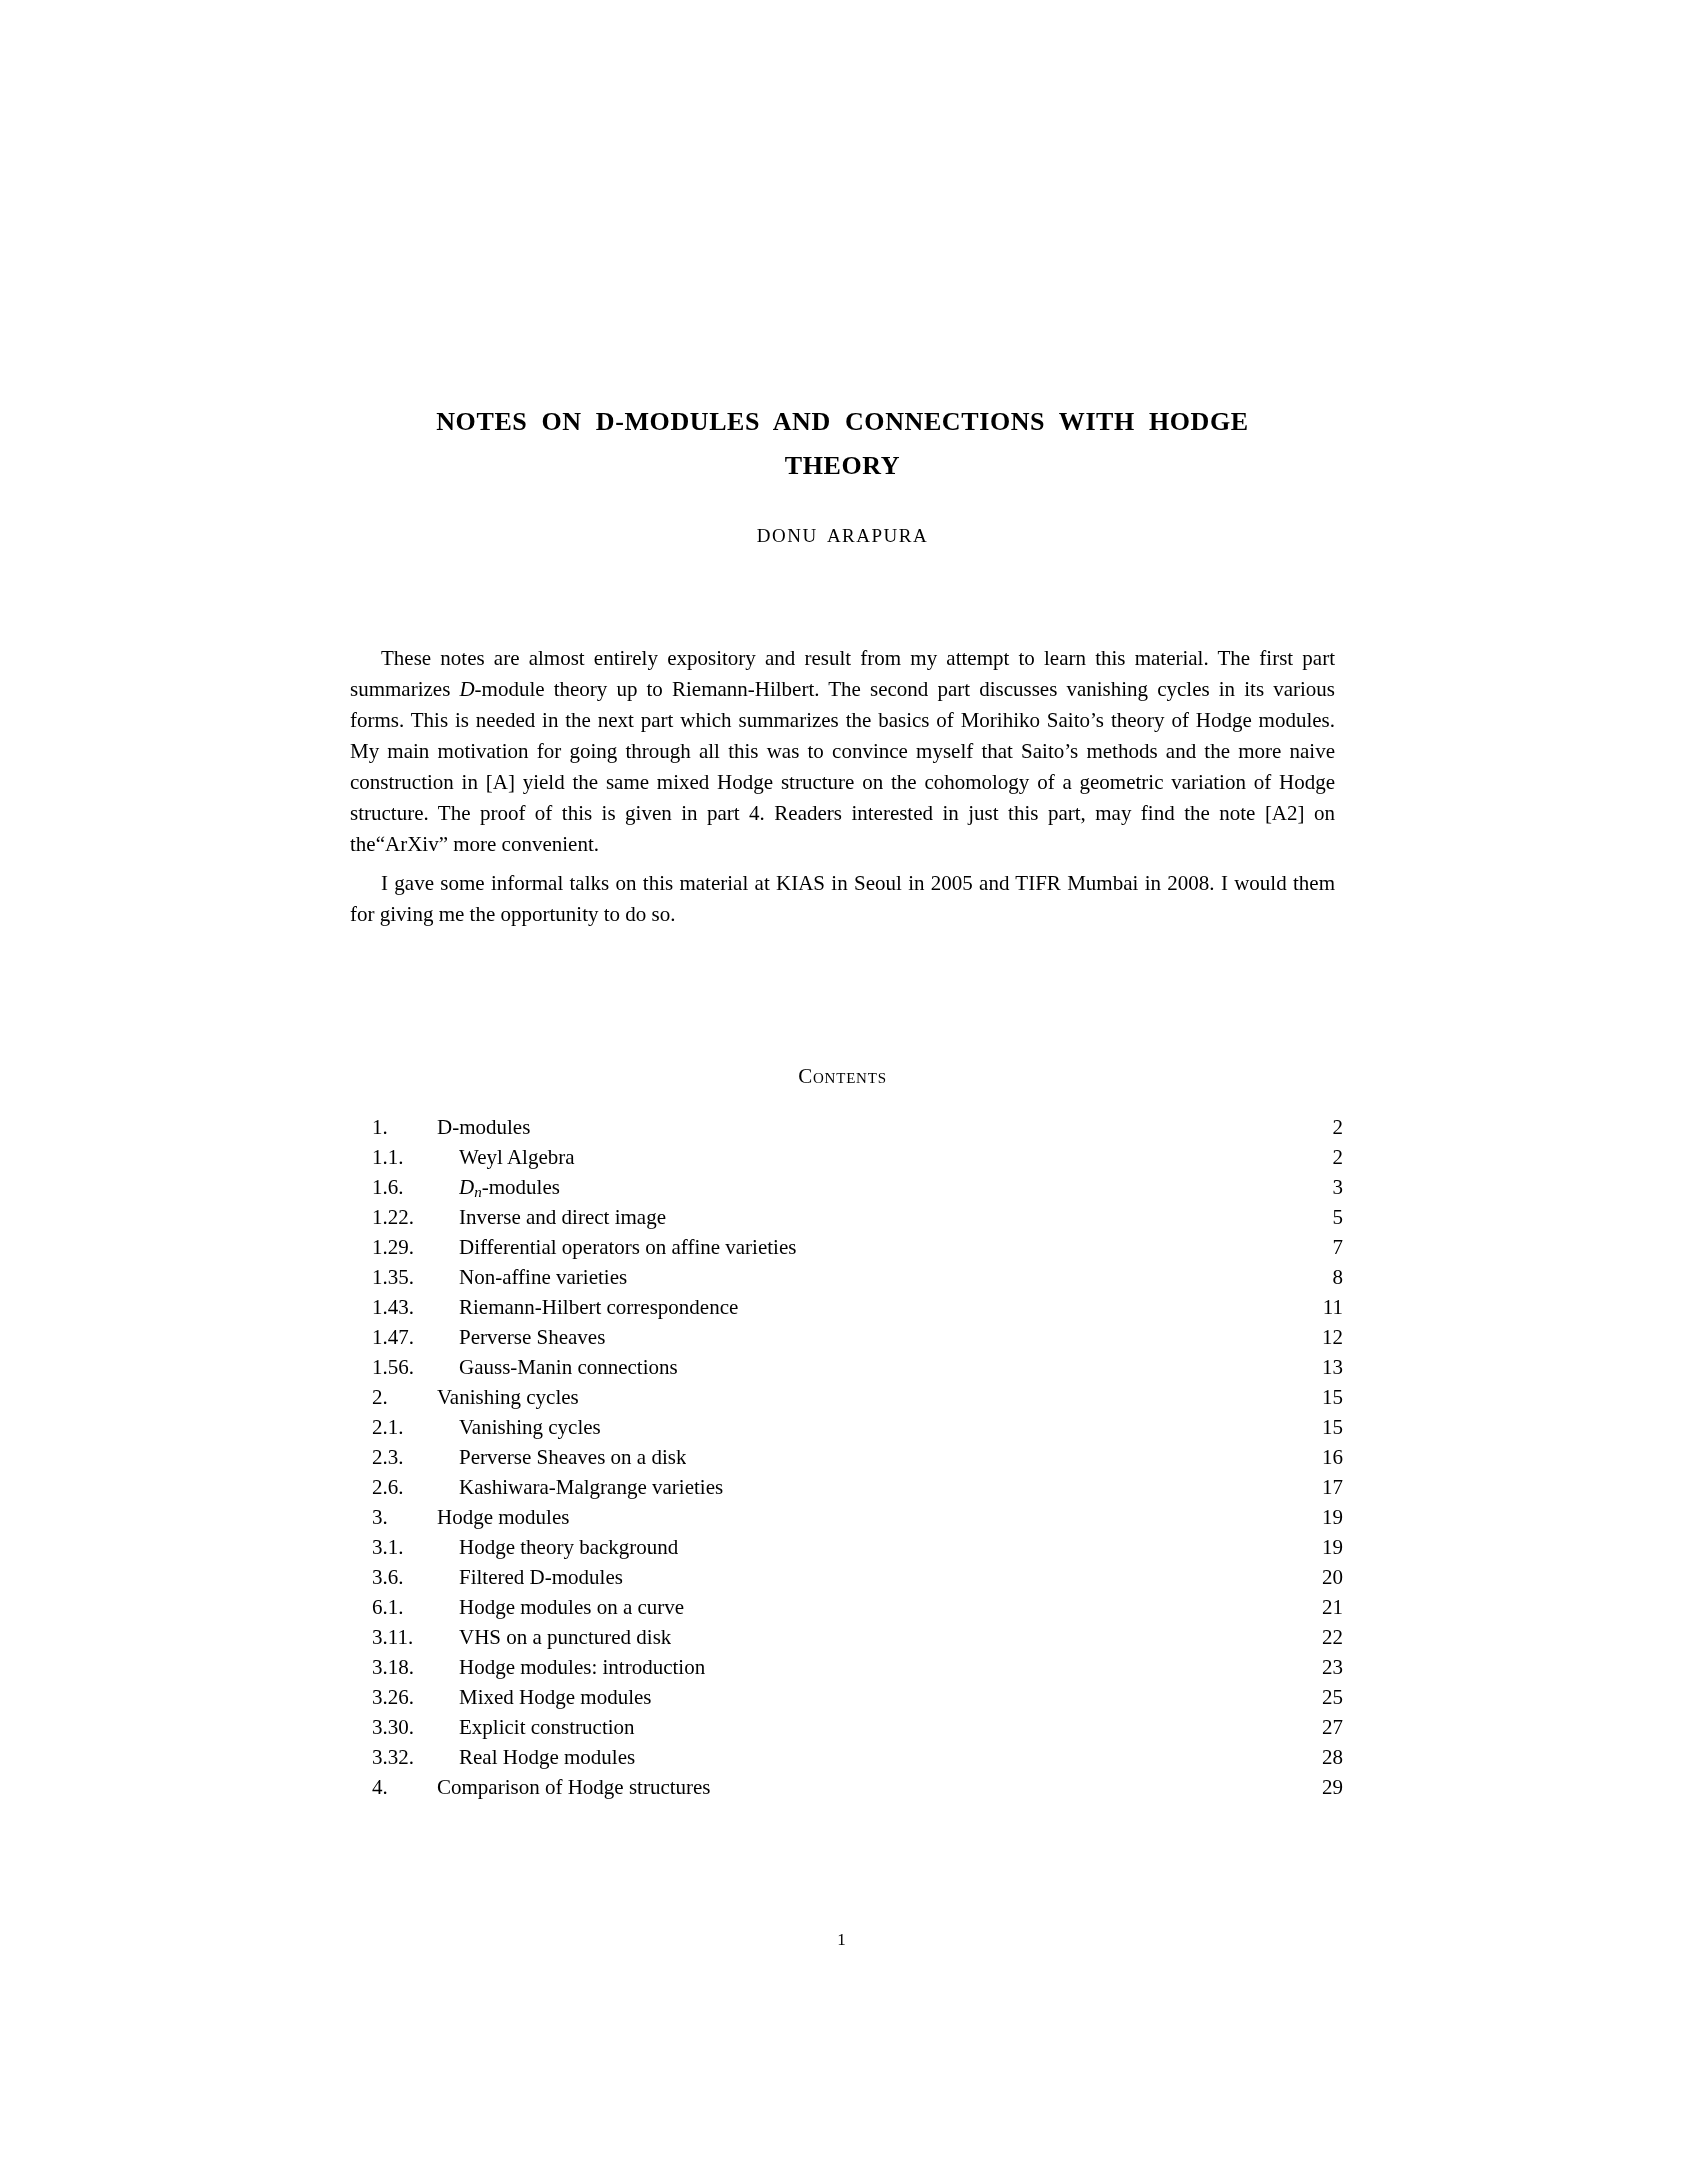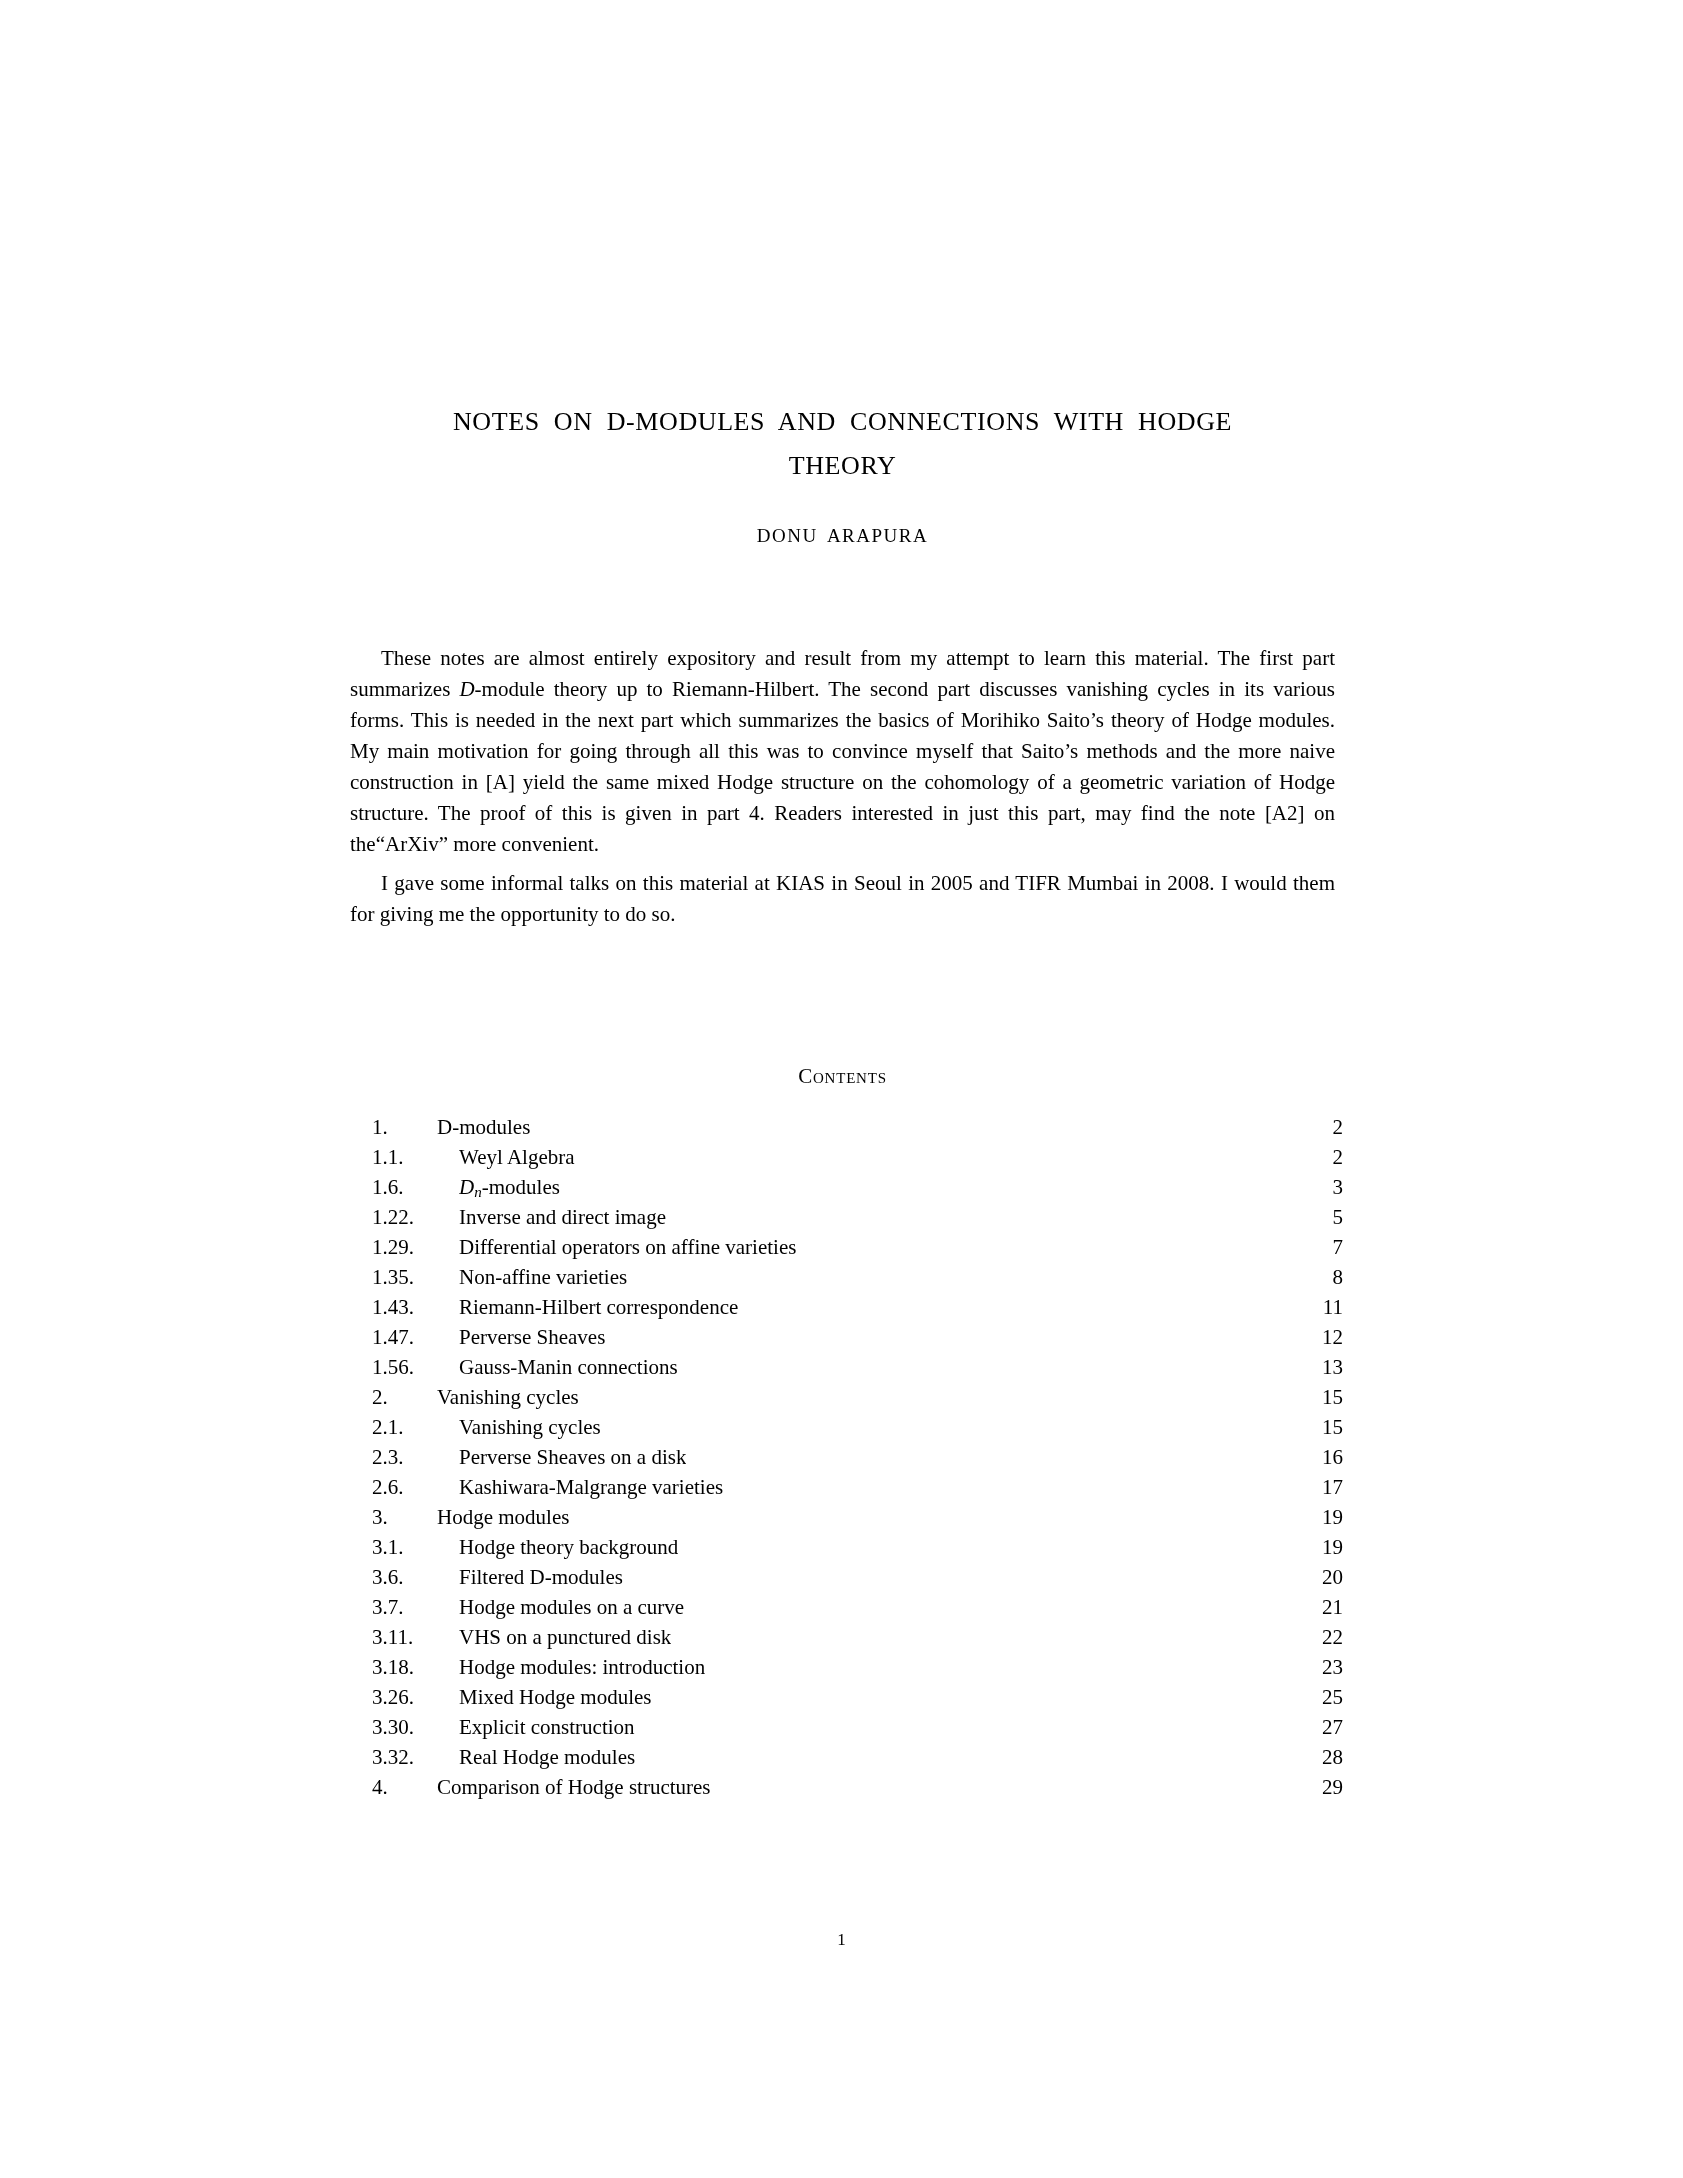--- a/index.html
+++ b/index.html
@@ -33,21 +33,21 @@
     width: 1001px;
   }
 
   
   #title-block {
     top: 400px;
     text-align: center;
   }
   .doc-title {
     font-size: 26px;
-    font-weight: normal;
+    font-weight: bold;
     font-variant: small-caps;
     letter-spacing: 0.6px;
     word-spacing: 7px;
     line-height: 44px;
     margin: 0;
     padding: 0 89px;
   }
 
   
   #author-block {
@@ -265,21 +265,21 @@
           <span class="toc-fill"></span>
           <span class="toc-page">19</span>
         </div>
         <div class="toc-row level-2">
           <span class="toc-num">3.6.</span>
           <span class="toc-title">Filtered D-modules</span>
           <span class="toc-fill"></span>
           <span class="toc-page">20</span>
         </div>
         <div class="toc-row level-2">
-          <span class="toc-num">3.7.</span>
+          <span class="toc-num">6.1.</span>
           <span class="toc-title">Hodge modules on a curve</span>
           <span class="toc-fill"></span>
           <span class="toc-page">21</span>
         </div>
         <div class="toc-row level-2">
           <span class="toc-num">3.11.</span>
           <span class="toc-title">VHS on a punctured disk</span>
           <span class="toc-fill"></span>
           <span class="toc-page">22</span>
         </div>

